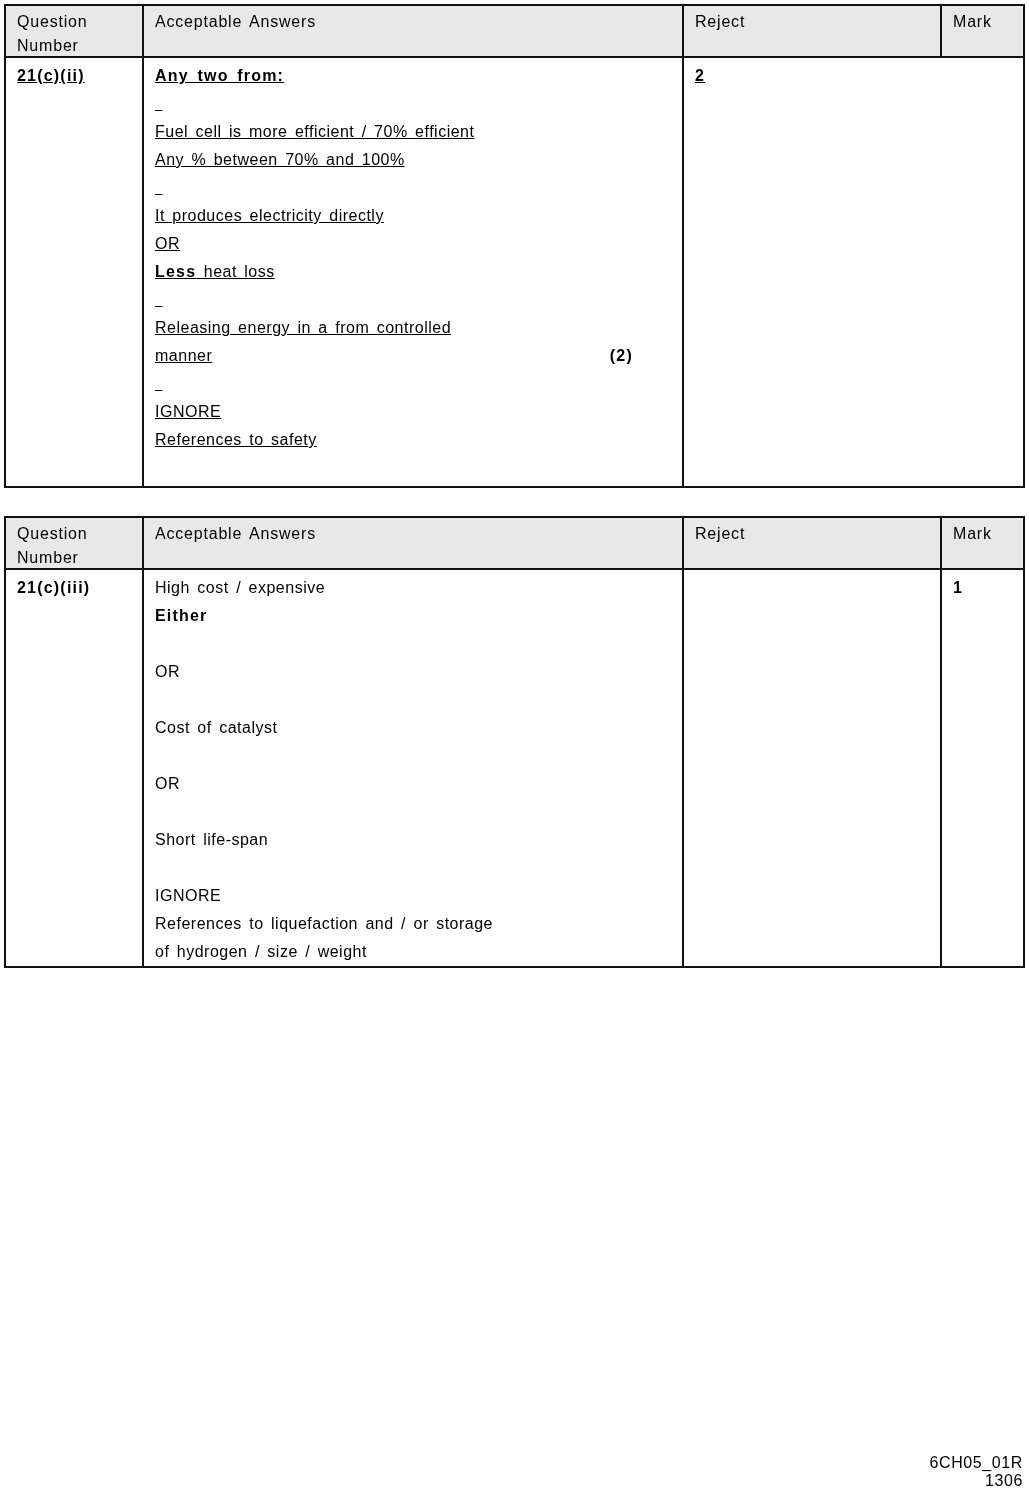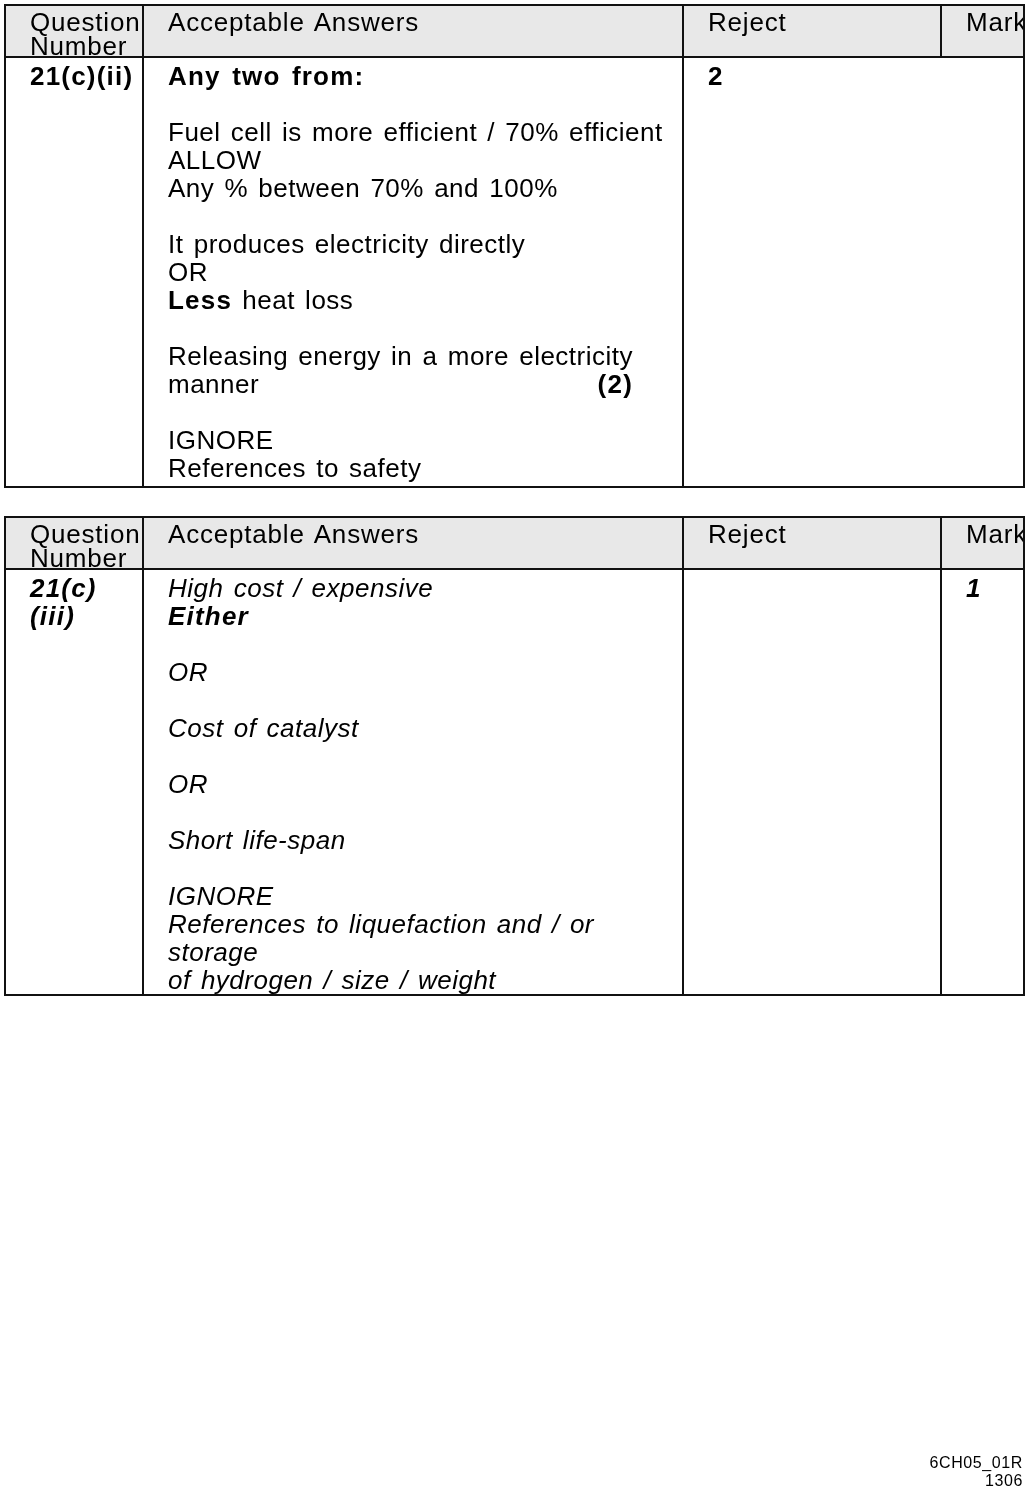--- a/index.html
+++ b/index.html
@@ -27,38 +27,38 @@
     background: #fff;
   }
   .mark-table.t1 { top: 4px; }
   .mark-table.t2 { top: 516px; }
   .row {
     display: grid;
     grid-template-columns: 138px 540px 258px 81px;
   }
   .cell {
     border-right: 2px solid var(--border);
-    padding: 4px 8px 0 24px;
-    font-size: 26px;
+    padding: 4px 8px 0 11px;
+    font-size: 16px;
     line-height: 28px;
     letter-spacing: 0.5px;
     word-spacing: 2.5px;
     overflow: hidden;
   }
   .cell:last-child { border-right: none; }
   .header .cell {
     background: var(--header-bg);
     border-bottom: 2px solid var(--border);
     height: 52px;
     line-height: 24px;
     padding-top: 4px;
     letter-spacing: 0.8px;
   }
-  .t1 .body .cell { min-height: 428px; }
-  .t2 .body .cell { min-height: 396px; font-style: italic; }
+  .t1 .body .cell { min-height: 428px; text-decoration: underline; }
+  .t2 .body .cell { min-height: 396px; }
   .qnum, .markval { font-weight: bold; letter-spacing: 1.2px; }
   .b { font-weight: bold; letter-spacing: 1.2px; word-spacing: 3px; }
   .tline { position: relative; min-height: 28px; white-space: pre-wrap; }
   .line-right { position: absolute; right: 41px; top: 0; }
   .footer {
     position: absolute;
     right: 6px;
     bottom: 2px;
     text-align: right;
     font-size: 16px;
@@ -75,28 +75,27 @@
     <div class="cell">Acceptable Answers</div>
     <div class="cell">Reject</div>
     <div class="cell">Mark</div>
   </div>
   <div class="row body">
     <div class="cell qnum">21(c)(ii)</div>
     <div class="cell">
         <div class="tline"><span class="b">Any two from:</span></div>
         <div class="tline">&nbsp;</div>
         <div class="tline"><span>Fuel cell is more efficient / 70% efficient</span></div>
-        <div class="tline"><span>ALLOW</span></div>
         <div class="tline"><span>Any % between 70% and 100%</span></div>
         <div class="tline">&nbsp;</div>
         <div class="tline"><span>It produces electricity directly</span></div>
         <div class="tline"><span>OR</span></div>
         <div class="tline"><span class="b">Less</span><span> heat loss</span></div>
         <div class="tline">&nbsp;</div>
-        <div class="tline"><span>Releasing energy in a more electricity</span></div>
+        <div class="tline"><span>Releasing energy in a from controlled</span></div>
         <div class="tline"><span>manner</span><span class="line-right b">(2)</span></div>
         <div class="tline">&nbsp;</div>
         <div class="tline"><span>IGNORE</span></div>
         <div class="tline"><span>References to safety</span></div>
       </div>
     <div class="cell markval">2</div>
   </div>
 </section>
 
 <section class="mark-table t2">

